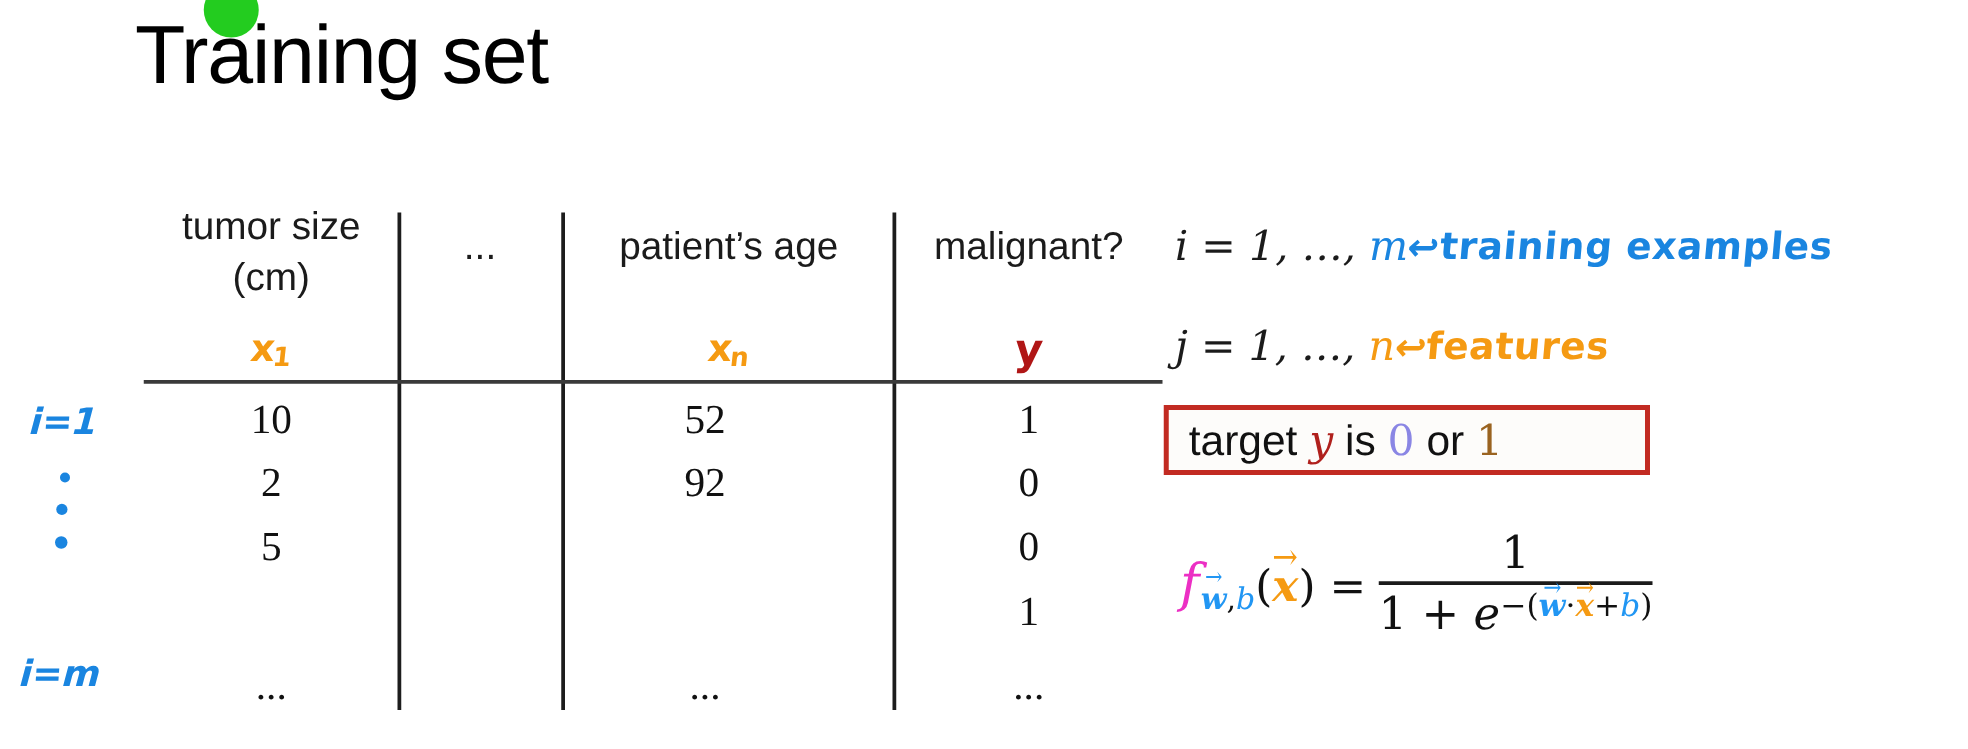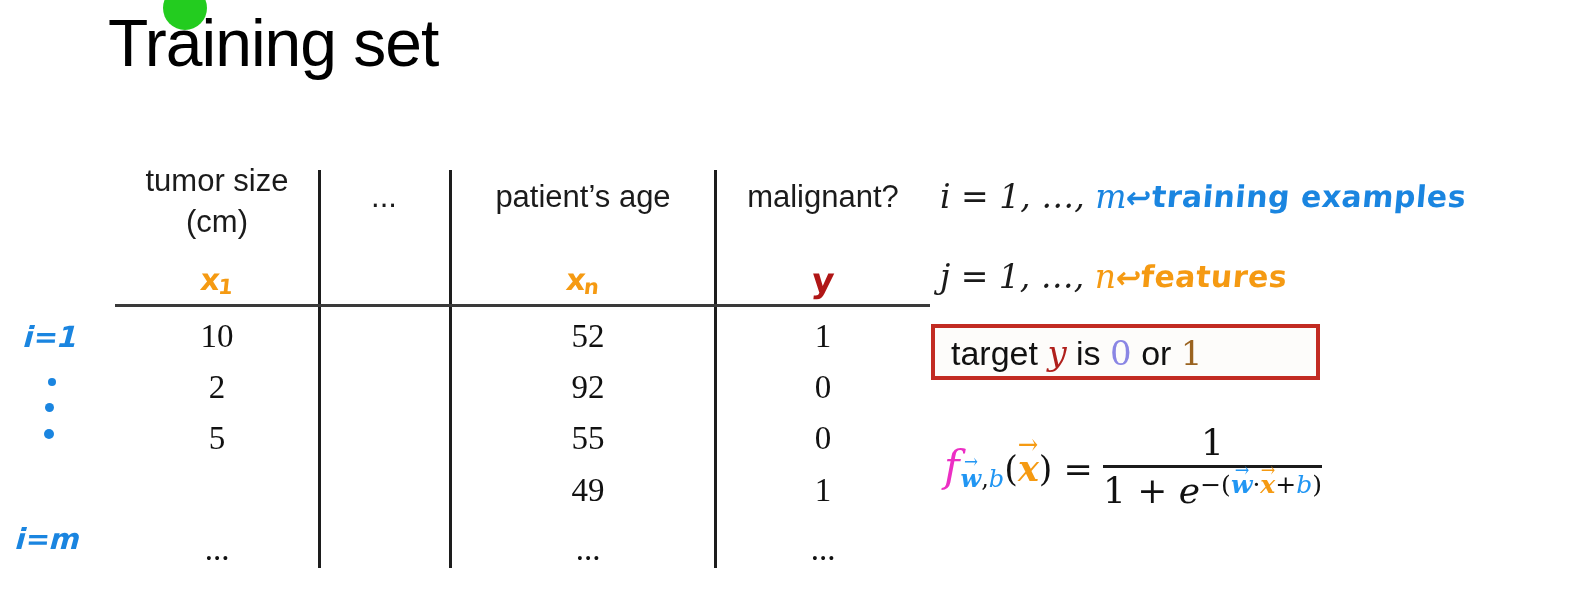--- a/index.html
+++ b/index.html
@@ -90,21 +90,21 @@
   #sym-y  { left: 716px; top: 260px; width: 214px; color: #b01616; font-size: 34px; transform: skewX(-6deg); }
 
   .cell {
     position: absolute;
     font-family: "Liberation Serif", serif;
     font-size: 33px;
     text-align: center;
     color: #111;
   }
   .col-tumor { left: 115px; width: 204px; }
-  .col-age   { left: 452px; width: 224px; margin-left: 24px; }
+  .col-age   { left: 452px; width: 224px; }
   .col-y     { left: 716px; width: 214px; }
 
   .r0 { top: 318px; }
   .r1 { top: 369px; }
   .r2 { top: 420px; }
   .r3 { top: 472px; }
   .r4 { top: 531px; }
 
   
   .rowindex {
@@ -300,22 +300,20 @@
   <div class="handsym" id="sym-xn"><span>x</span><span class="sub">n</span></div>
   <div class="handsym" id="sym-y"><span>y</span></div>
 
   <div class="cell col-tumor r0">10</div>
   <div class="cell col-tumor r1">2</div>
   <div class="cell col-tumor r2">5</div>
   <div class="cell col-tumor r4">...</div>
 
   <div class="cell col-age r0">52</div>
   <div class="cell col-age r1">92</div>
-  <div class="cell col-age r2">55</div>
-  <div class="cell col-age r3">49</div>
   <div class="cell col-age r4">...</div>
 
   <div class="cell col-y r0">1</div>
   <div class="cell col-y r1">0</div>
   <div class="cell col-y r2">0</div>
   <div class="cell col-y r3">1</div>
   <div class="cell col-y r4">...</div>
 
   <div class="rowindex" id="idx-first">i=1</div>
   <div id="idx-dots">

